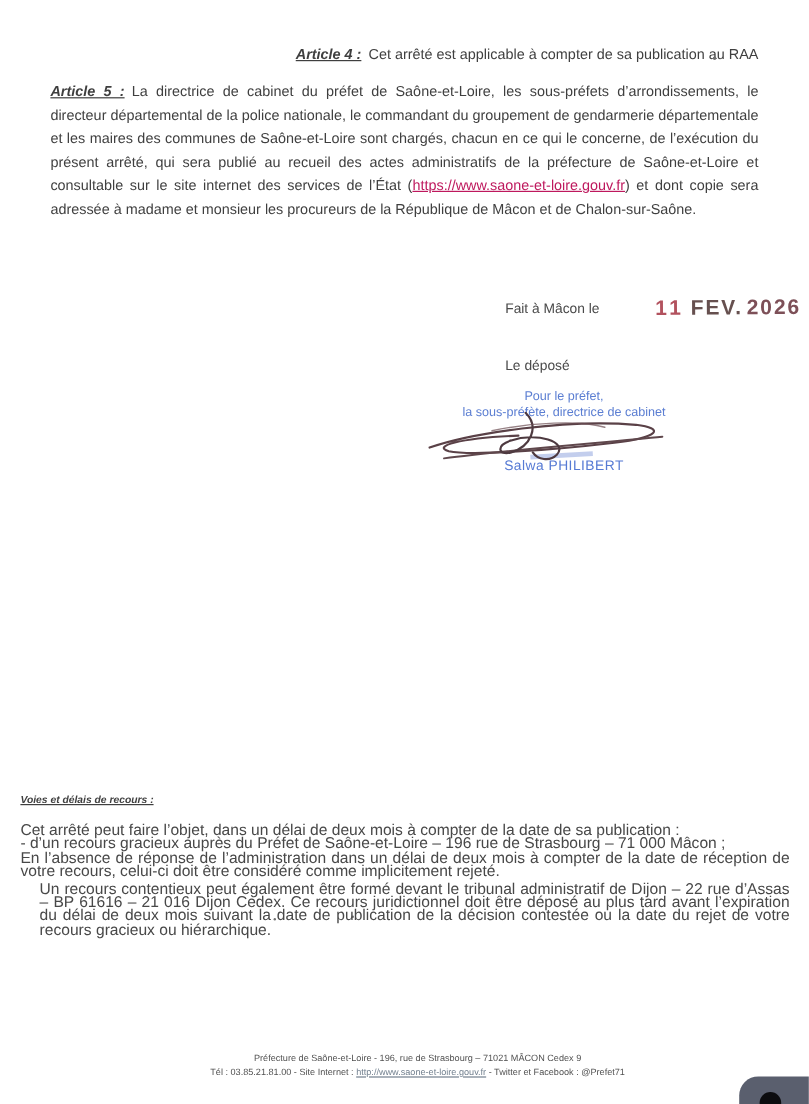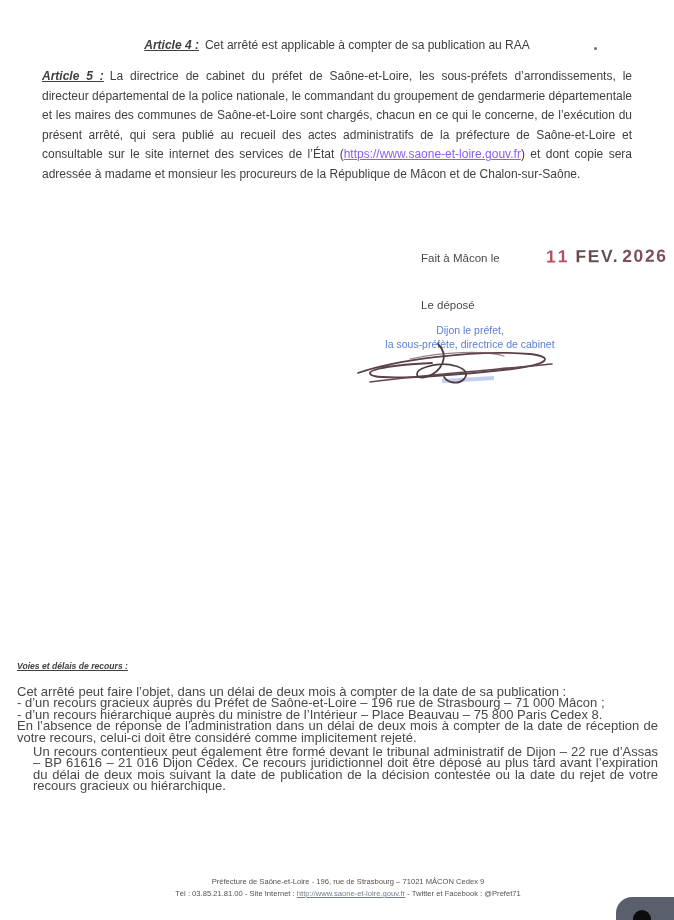--- a/index.html
+++ b/index.html
@@ -11,24 +11,24 @@
     color:#3d3d3d;
   }
   .page { position:absolute; inset:0; }
 
   
   .para {
     position:absolute; left:42px; width:590px;
     font-size:12px; line-height:19.6px; margin:0;
     color:#3f3f3f; text-align:justify;
   }
-  .para-article4 { top:36px; text-align:center; }
+  .para-article4 { top:36px; text-align:right; }
   .para-article5 { top:67px; }
   .art-label { font-weight:bold; font-style:italic; text-decoration:underline; margin-right:6px; }
-  .body-link { color:#8b5cf6; }
+  .body-link { color:#be185d; }
 
   
   .fait-line { position:absolute; left:421px; top:252px; font-size:11.5px; color:#4a4a4a; }
   .date-stamp {
     position:absolute; left:546px; top:246px;
     font-size:17.5px; font-weight:bold; letter-spacing:1.6px;
     white-space:nowrap; transform:rotate(-0.4deg);
   }
   .ds-day   { color:#b2525e; margin-right:5px; letter-spacing:3px; }
   .ds-month { color:#66504f; margin-right:3px; }
@@ -95,41 +95,41 @@
   </p>
 
   <div class="fait-line">Fait à Mâcon le</div>
   <div class="date-stamp">
     <span class="ds-day">11</span><span class="ds-month">FEV.</span><span class="ds-year">2026</span>
   </div>
 
   <div class="prefet-line">Le déposé</div>
 
   <div class="stamp-block">
-    <div>Dijon le préfet,</div>
+    <div>Pour le préfet,</div>
     <div>la sous-préfète, directrice de cabinet</div>
+    <div class="stamp-name">Salwa PHILIBERT</div>
   </div>
 
   <svg class="scribble" viewBox="0 0 215 50" aria-hidden="true">
     <path d="M90 42 L142 39" stroke="#7b92d8" stroke-width="4" opacity="0.45" fill="none"></path>
     <path d="M6 34 C 40 22, 120 10, 178 15 C 202 18, 198 25, 160 30 C 110 36, 40 41, 22 37 C 8 33, 30 26, 80 24" stroke="#5a4147" fill="none" stroke-width="1.8" stroke-linecap="round"></path>
     <path d="M18 43 C 70 36, 150 30, 200 25" stroke="#5f474c" fill="none" stroke-width="1.6" stroke-linecap="round"></path>
     <path d="M86 5 C 98 17, 90 33, 74 38 C 63 41, 61 32, 74 28 C 95 21, 122 29, 112 40 C 106 46, 96 44, 92 38" stroke="#4e3a40" fill="none" stroke-width="1.8" stroke-linecap="round"></path>
     <path d="M58 20 C 90 13, 132 11, 152 17" stroke="#6b4d52" fill="none" stroke-width="1.2" opacity="0.7" stroke-linecap="round"></path>
   </svg>
 
   <div class="speck speck-a"></div>
   <div class="speck speck-b"></div>
   <div class="speck speck-c"></div>
 
   <div class="recours-heading">Voies et délais de recours :</div>
   <div class="recours-body">
     <p>Cet arrêté peut faire l’objet, dans un délai de deux mois à compter de la date de sa publication :</p>
     <p>- d’un recours gracieux auprès du Préfet de Saône-et-Loire – 196 rue de Strasbourg – 71 000 Mâcon ;</p>
-    <p>- d’un recours hiérarchique auprès du ministre de l’Intérieur – Place Beauvau – 75 800 Paris Cedex 8.</p>
     <p>En l’absence de réponse de l’administration dans un délai de deux mois à compter de la date de réception de votre recours, celui-ci doit être considéré comme implicitement rejeté.</p>
     <p class="gap">Un recours contentieux peut également être formé devant le tribunal administratif de Dijon – 22 rue d’Assas – BP 61616 – 21 016 Dijon Cedex. Ce recours juridictionnel doit être déposé au plus tard avant l’expiration du délai de deux mois suivant la date de publication de la décision contestée ou la date du rejet de votre recours gracieux ou hiérarchique.</p>
   </div>
 
   <div class="footer">
     <div>Préfecture de Saône-et-Loire - 196, rue de Strasbourg – 71021 MÂCON Cedex 9</div>
     <div>
       <span>Tél : 03.85.21.81.00  - Site Internet : </span><a class="footer-link" href="#">http://www.saone-et-loire.gouv.fr</a><span>  - Twitter et Facebook : @Prefet71</span>
     </div>
   </div>

